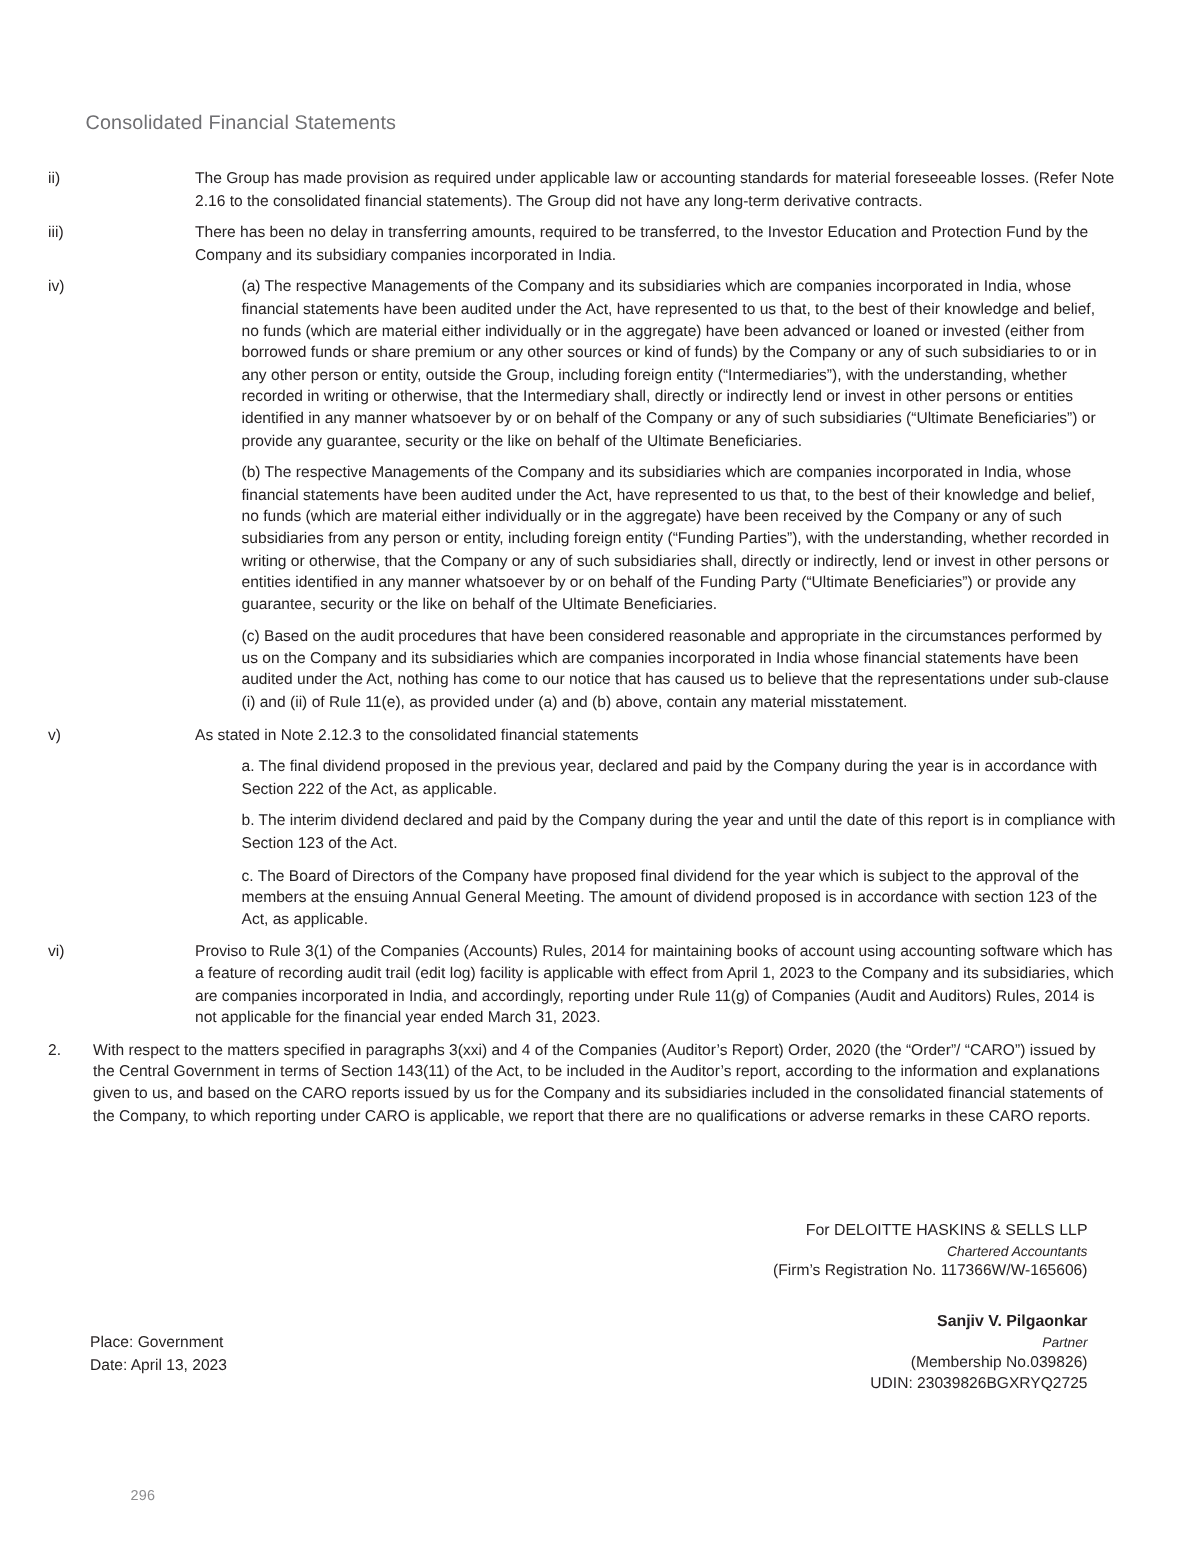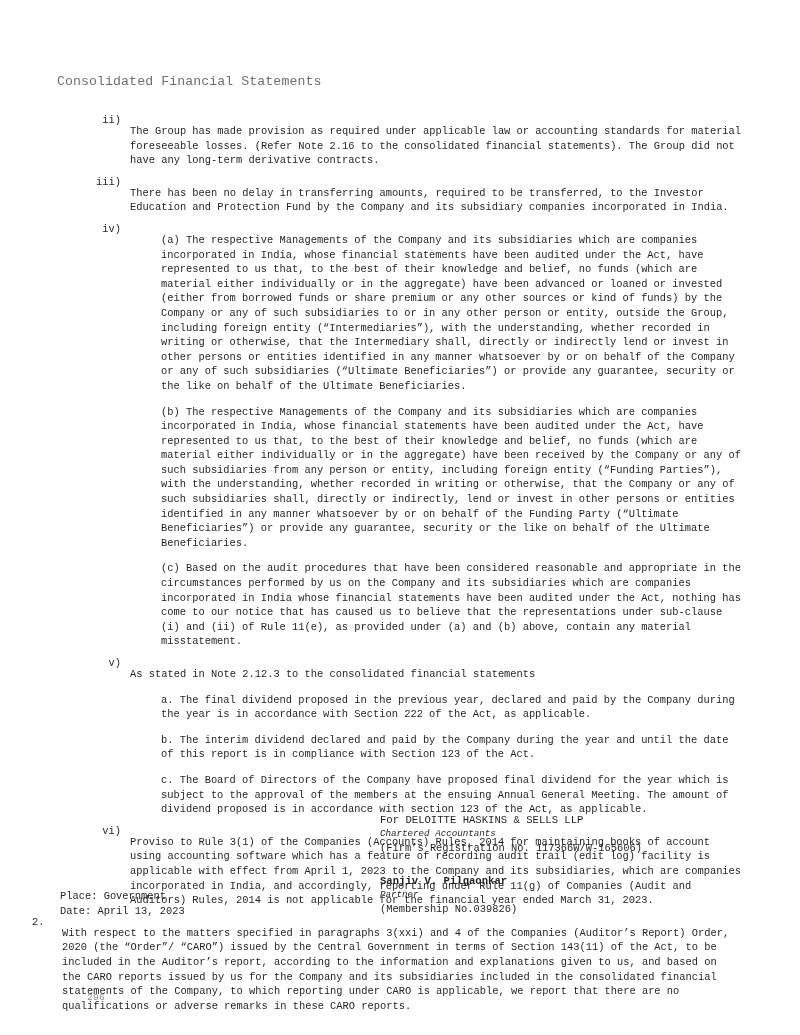--- a/index.html
+++ b/index.html
@@ -6,21 +6,21 @@
   html, body {
     margin: 0;
     padding: 0;
     background: #ffffff;
   }
   .page {
     position: relative;
     width: 800px;
     height: 1035px;
     background: #ffffff;
-    font-family: Liberation Mono, monospace;
+    font-family: Liberation Sans, sans-serif;
     color: #231f20;
     overflow: hidden;
   }
 
   
   .running-head {
     position: absolute;
     left: 57px;
     top: 74px;
     font-size: 13.2px;
@@ -47,21 +47,20 @@
     display: flex;
     align-items: flex-start;
     margin-bottom: 7px;
   }
   .clause:last-child { margin-bottom: 0; }
 
   
   .clause.lvl-roman .marker {
     width: 98px;
     flex: 0 0 98px;
-    text-align: right;
     padding-right: 9px;
     box-sizing: border-box;
   }
   .clause.lvl-roman .body {
     flex: 1 1 auto;
     min-width: 0;
   }
 
   
   .clause.lvl-arabic .marker {
@@ -72,33 +71,34 @@
     box-sizing: border-box;
   }
   .clause.lvl-arabic .body {
     flex: 1 1 auto;
     min-width: 0;
     padding-right: 3px;
   }
 
   
   .para {
-    margin: 11px 0 7px 0;
+    margin: 0 0 7px 0;
   }
   .para:last-child { margin-bottom: 0; }
 
   
   .sub-indent { margin-left: 31px; }
 
   
   .sign-right {
     position: absolute;
-    left: 380px;
+    left: 362px;
     top: 813px;
     width: 363px;
+    text-align: right;
     font-size: 10.4px;
     line-height: 14.2px;
     color: #231f20;
   }
   .sign-firm { font-weight: 400; font-size: 10.6px; }
   .sign-italic { font-style: italic; font-size: 9.2px; }
   .sign-reg { font-size: 10.4px; }
   .sign-gap { height: 18px; }
   .sign-name { font-weight: 700; font-size: 10.6px; }
   .sign-role { font-style: italic; font-size: 9.2px; }
@@ -191,20 +191,21 @@
   </div>
 
   <div class="sign-right">
     <div class="sign-firm">For DELOITTE HASKINS &amp; SELLS LLP</div>
     <div class="sign-italic">Chartered Accountants</div>
     <div class="sign-reg">(Firm’s Registration No. 117366W/W-165606)</div>
     <div class="sign-gap"></div>
     <div class="sign-name">Sanjiv V. Pilgaonkar</div>
     <div class="sign-role">Partner</div>
     <div class="sign-reg">(Membership No.039826)</div>
+    <div class="sign-reg">UDIN: 23039826BGXRYQ2725</div>
   </div>
 
   <div class="sign-left">
     <div>Place: Government</div>
     <div>Date: April 13, 2023</div>
   </div>
 
   <div class="footer-page-num">296</div>
   <div class="footer-report">Infosys Integrated Annual Report 2022-23</div>
 

